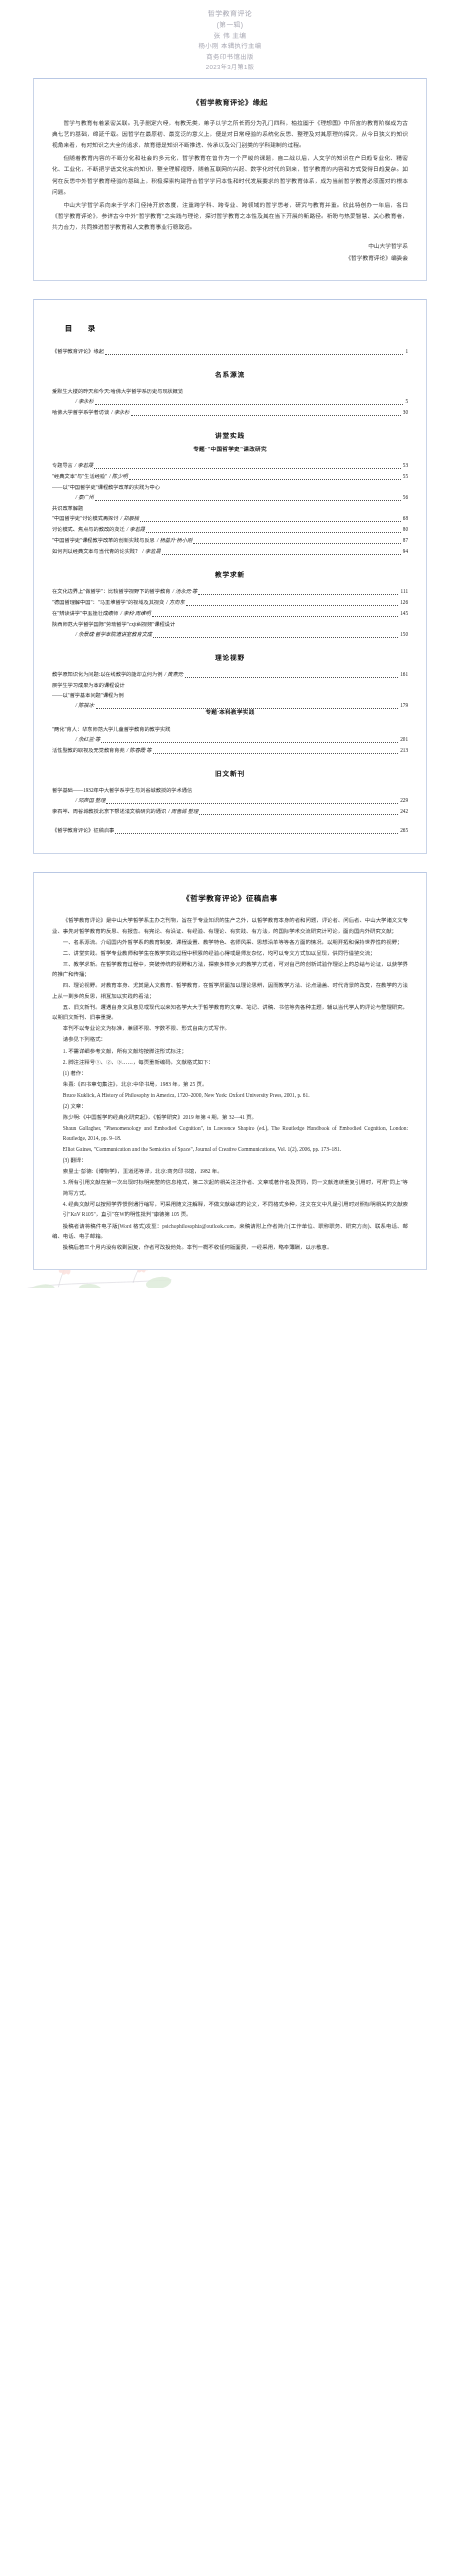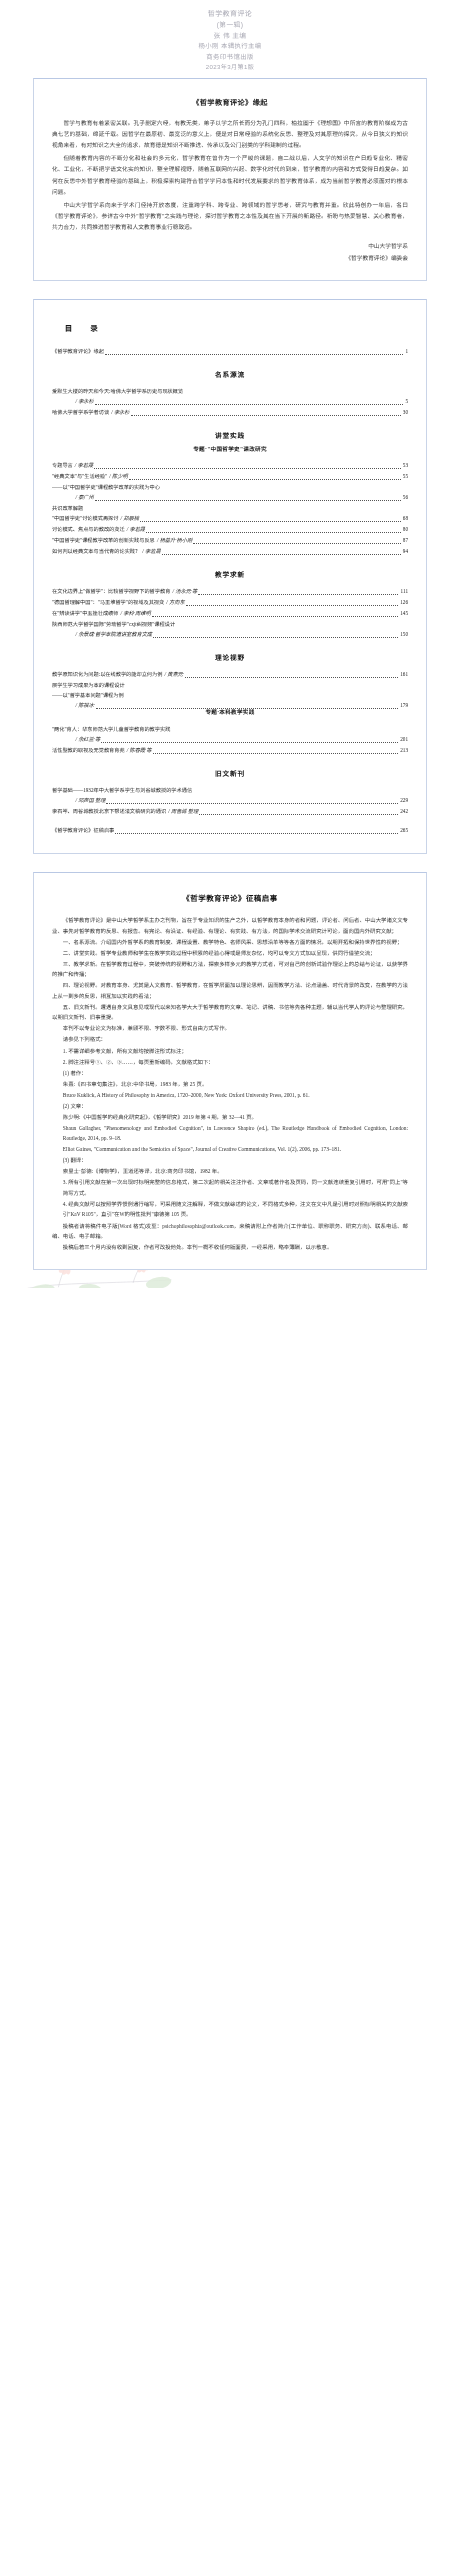--- a/index.html
+++ b/index.html
@@ -75,21 +75,21 @@
   .lotus-a{right:21.3px;top:526px;width:133px;height:101px;}
   .lotus-b{left:21.3px;top:1251px;width:160px;height:80px;}
 
   
   .toc-head{
     font-size:7.5px;
     font-weight:bold;
     letter-spacing:.9em;
     margin:7.5px 0 14px 12.8px;
     color:#141414;
-    font-family:Liberation Mono, monospace;
+    font-family:Liberation Serif, serif;
   }
   .toc-sec{
     text-align:center;
     font-weight:bold;
     font-size:6.7px;
     letter-spacing:.12em;
     margin:12.8px 0 7.5px;
     color:#141414;
   }
   .toc-sub{

